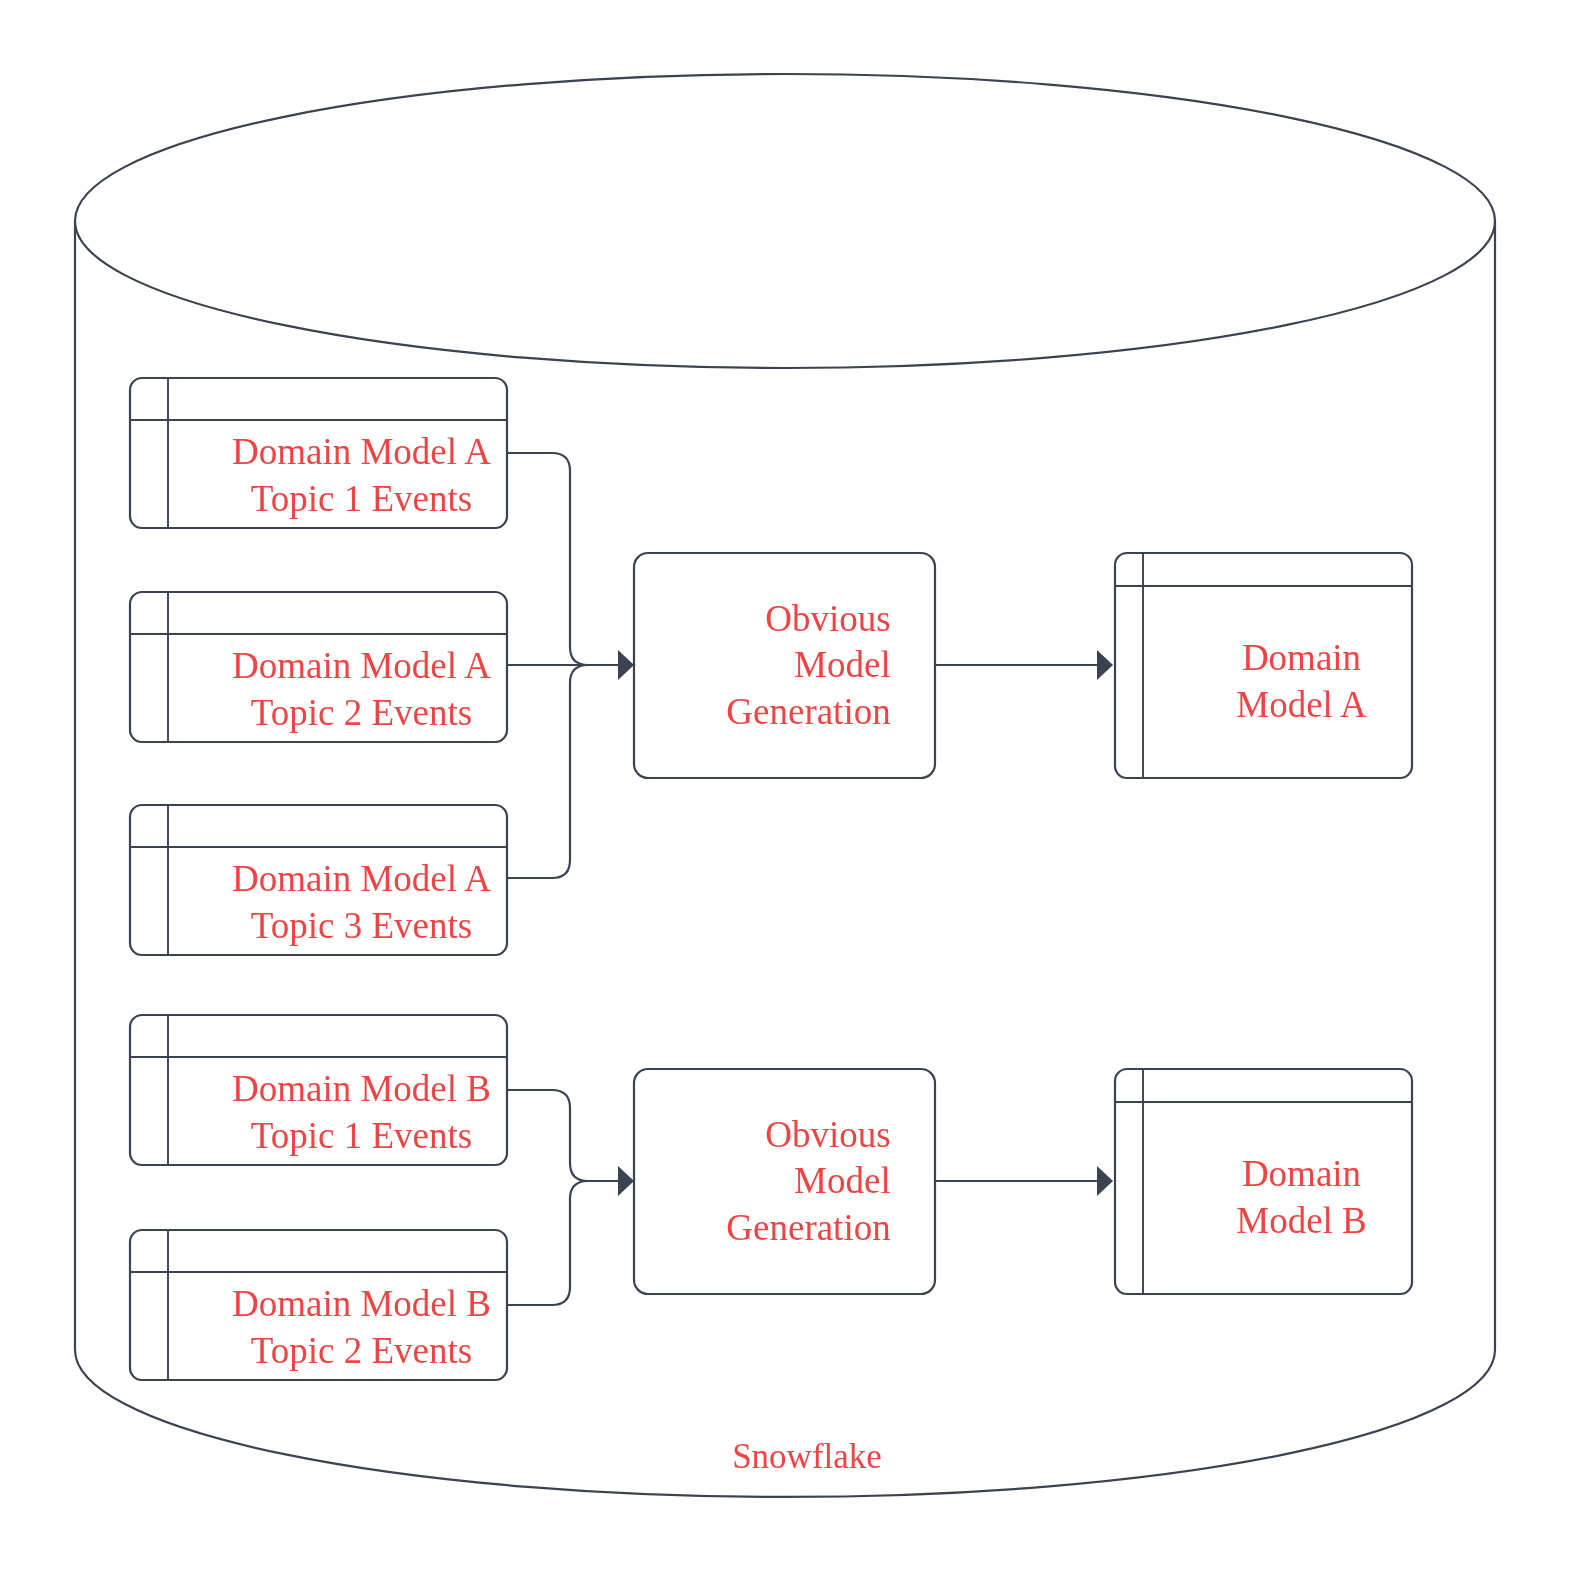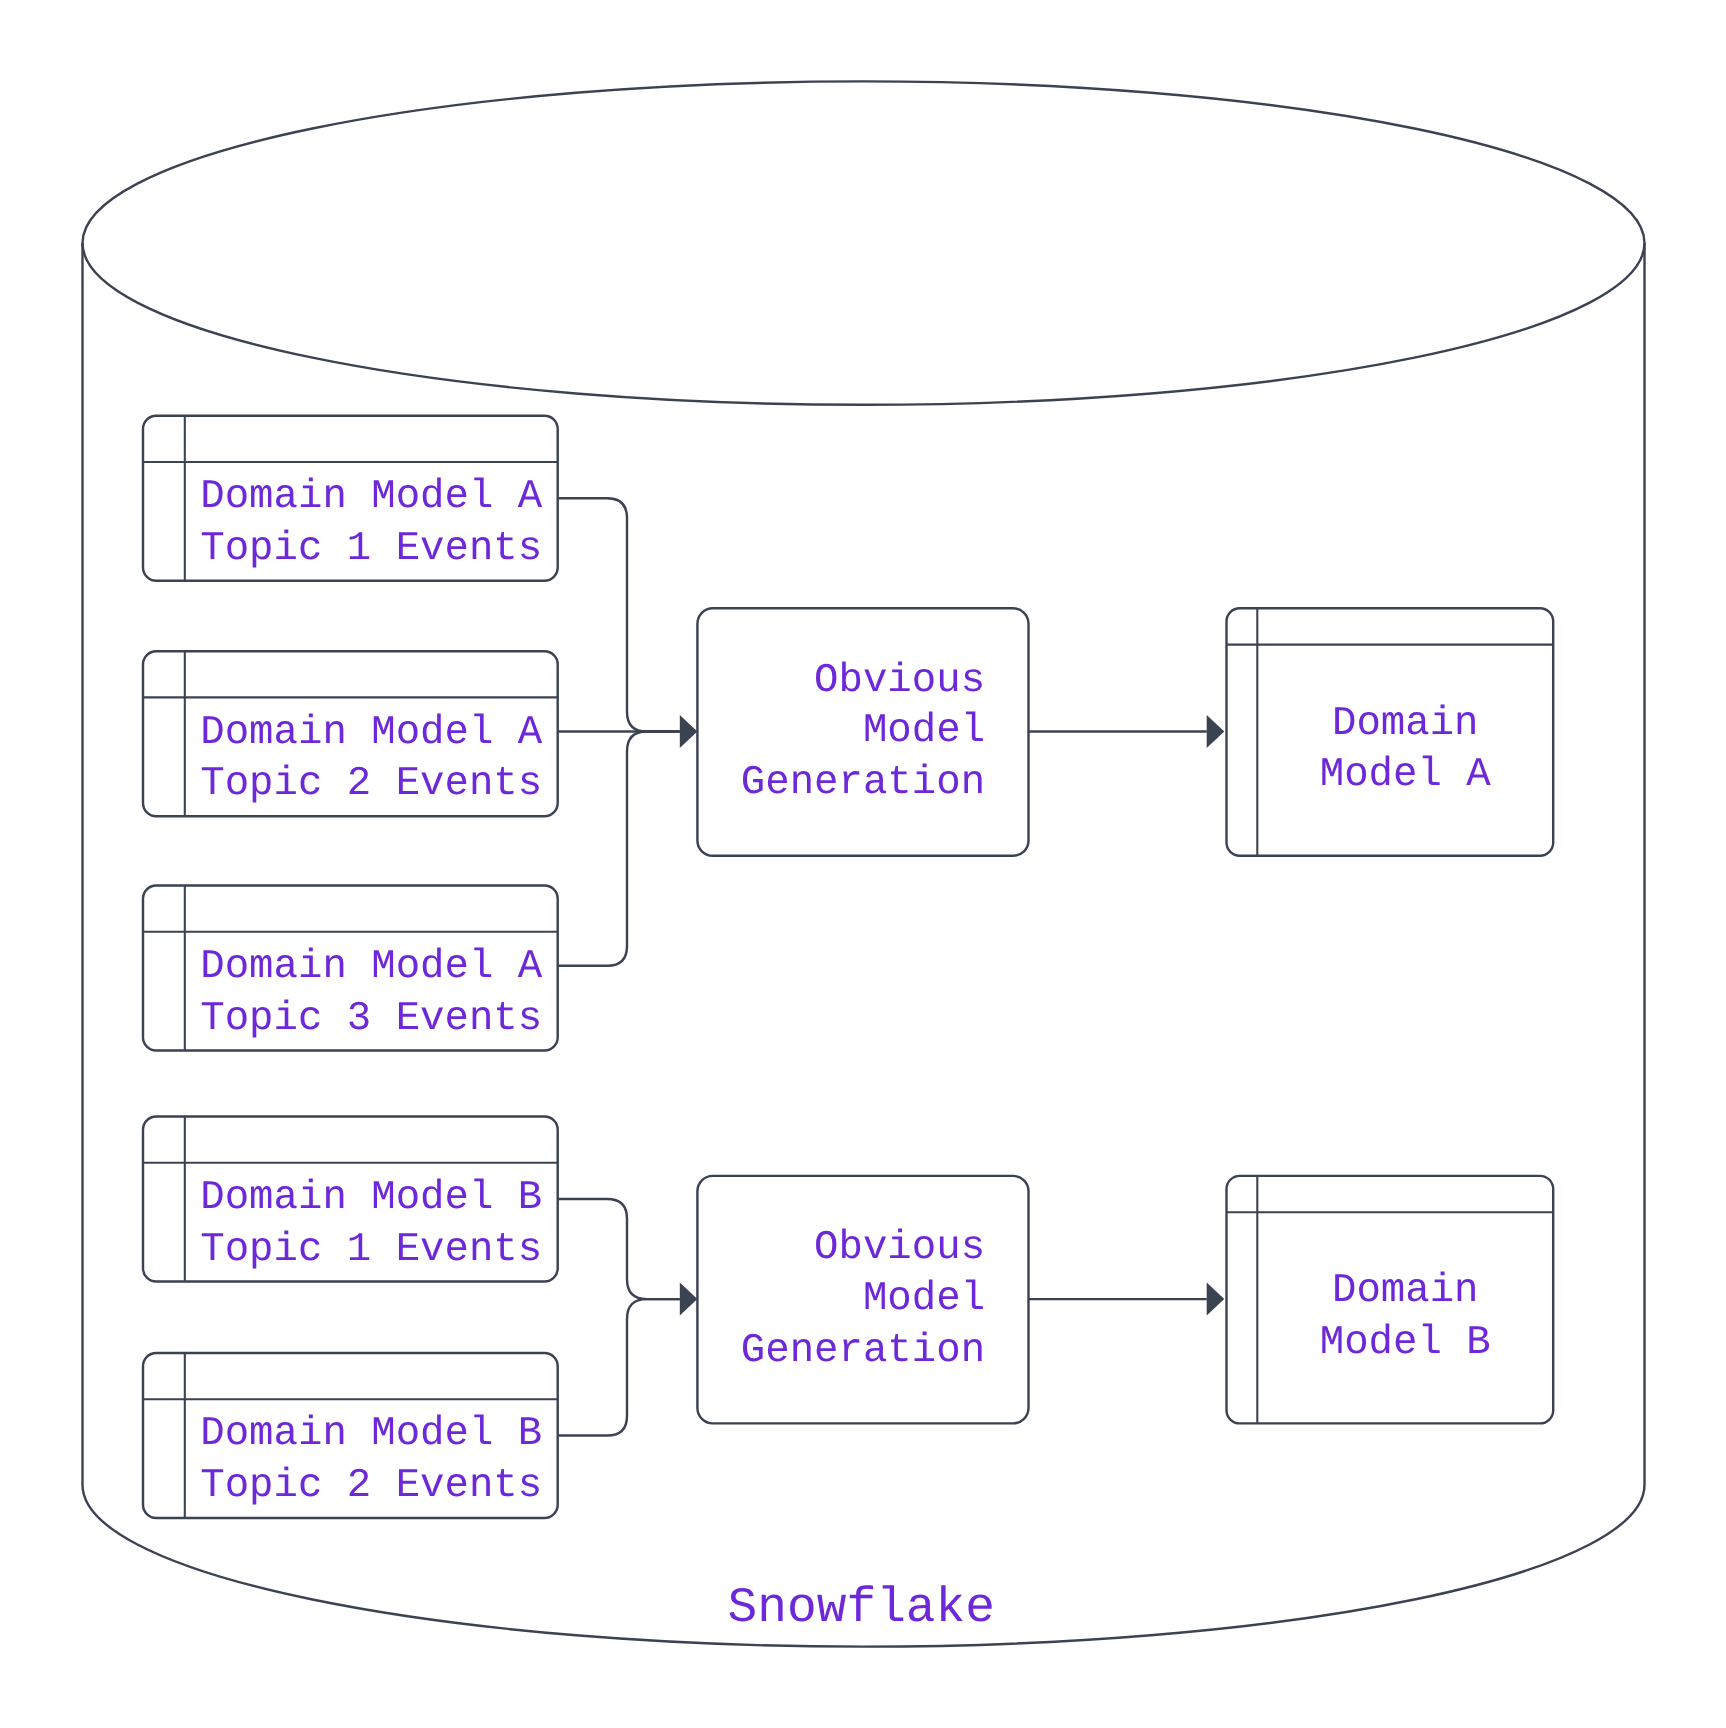--- a/index.html
+++ b/index.html
@@ -40,39 +40,40 @@
     fill: #ffffff;
     stroke: #3b4252;
     stroke-width: 2.2;
   }
   .arrowhead {
     fill: #3b4252;
     stroke: none;
   }
   .lbl {
     position: absolute;
-    color: #6d28d9;
+    color: #ef4444;
     text-align: center;
     line-height: 1.26;
     white-space: pre-line;
     pointer-events: none;
-    font-family: Liberation Mono, monospace;
+    font-family: Liberation Serif, serif;
+    margin-left: 24px;
   }
   .lbl-topic {
     font-size: 37px;
   }
   .lbl-process {
     font-size: 37px;
     text-align: right;
   }
   .lbl-result {
     font-size: 37px;
   }
   .lbl-store {
-    font-size: 45px;
+    font-size: 35px;
   }
 </style>
 </head>
 <body>
 
 <div id="stage">
 
   <svg id="diagram-svg" viewBox="0 0 1569 1571">
 
     <g>

